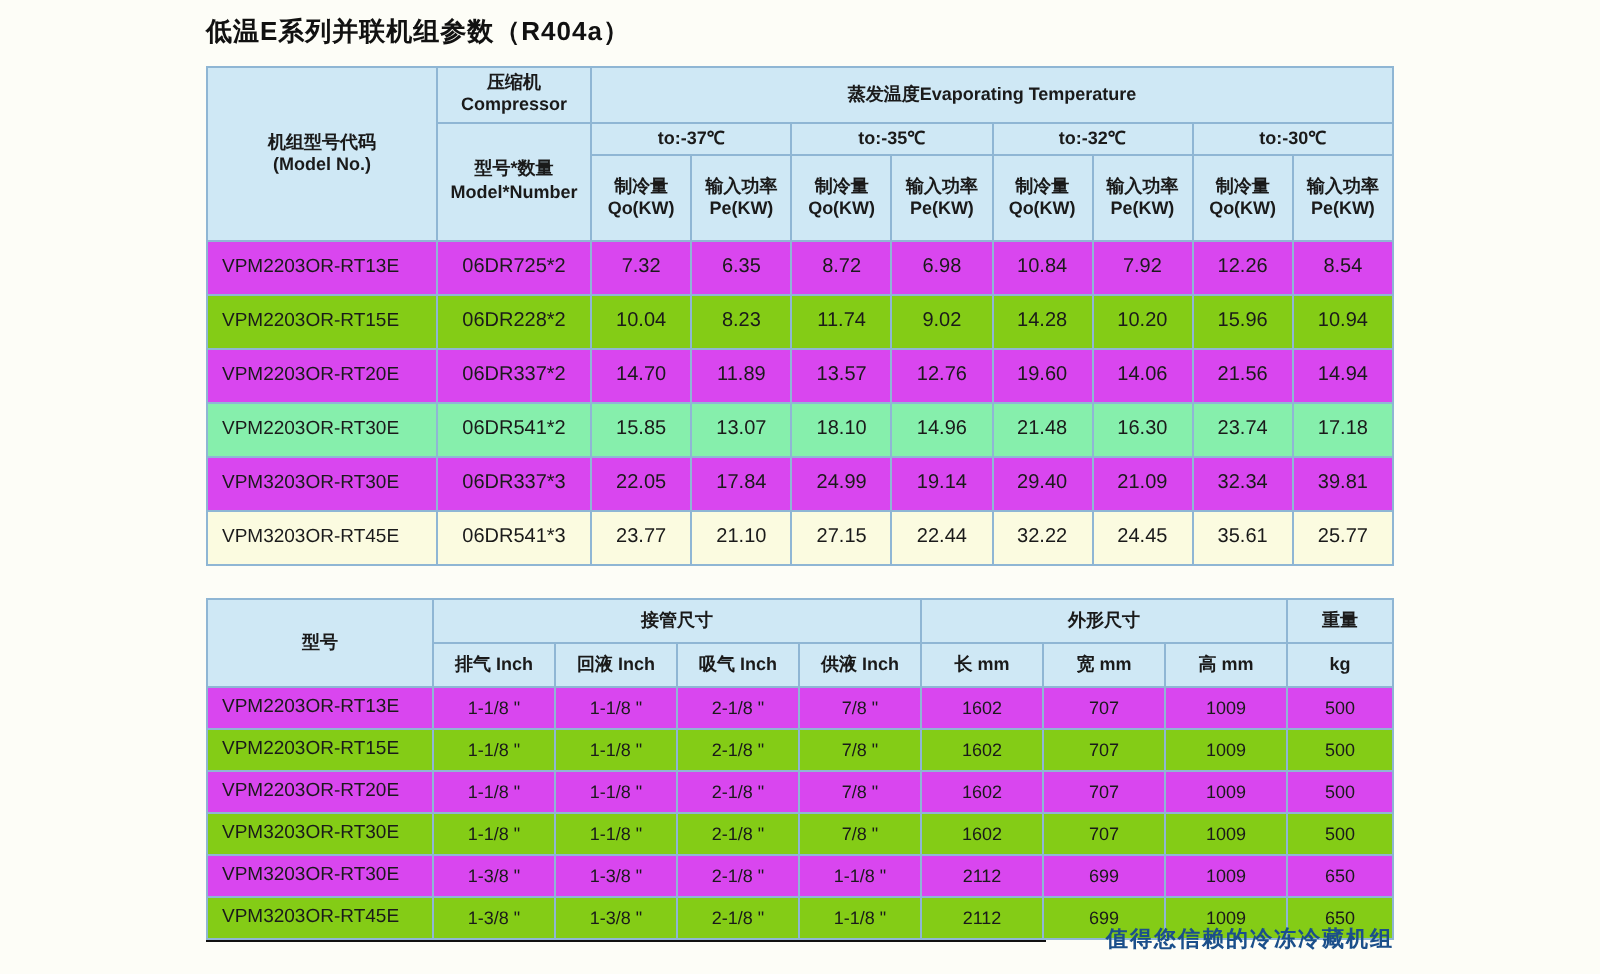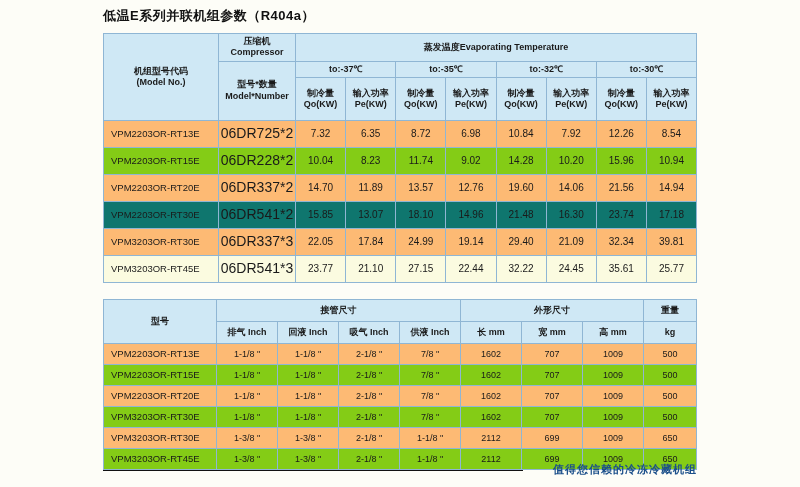--- a/index.html
+++ b/index.html
@@ -68,28 +68,28 @@
   }
   .spec-table tbody td {
     height: 22px;
   }
   .spec-table tbody td.model {
     text-align: left;
     padding-left: 7px;
     font-size: 9.5px;
   }
   .spec-table tbody td.comp {
-    font-size: 14px;
+    font-size: 10px;
   }
   .spec-table tbody td.num {
     font-size: 10px;
   }
-  tr.row-white td { background: #fdba74; }
+  tr.row-white td { background: #d946ef; }
   tr.row-blue  td { background: #84cc16; }
-  tr.row-green td { background: #0f766e; }
+  tr.row-green td { background: #86efac; }
   tr.row-yellow td { background: #fbfbe0; }
 
   
   .dim-table {
     position: absolute;
     left: 103px;
     top: 299px;
     width: 594px;
     border: 1px solid #7fa8c9;
   }

